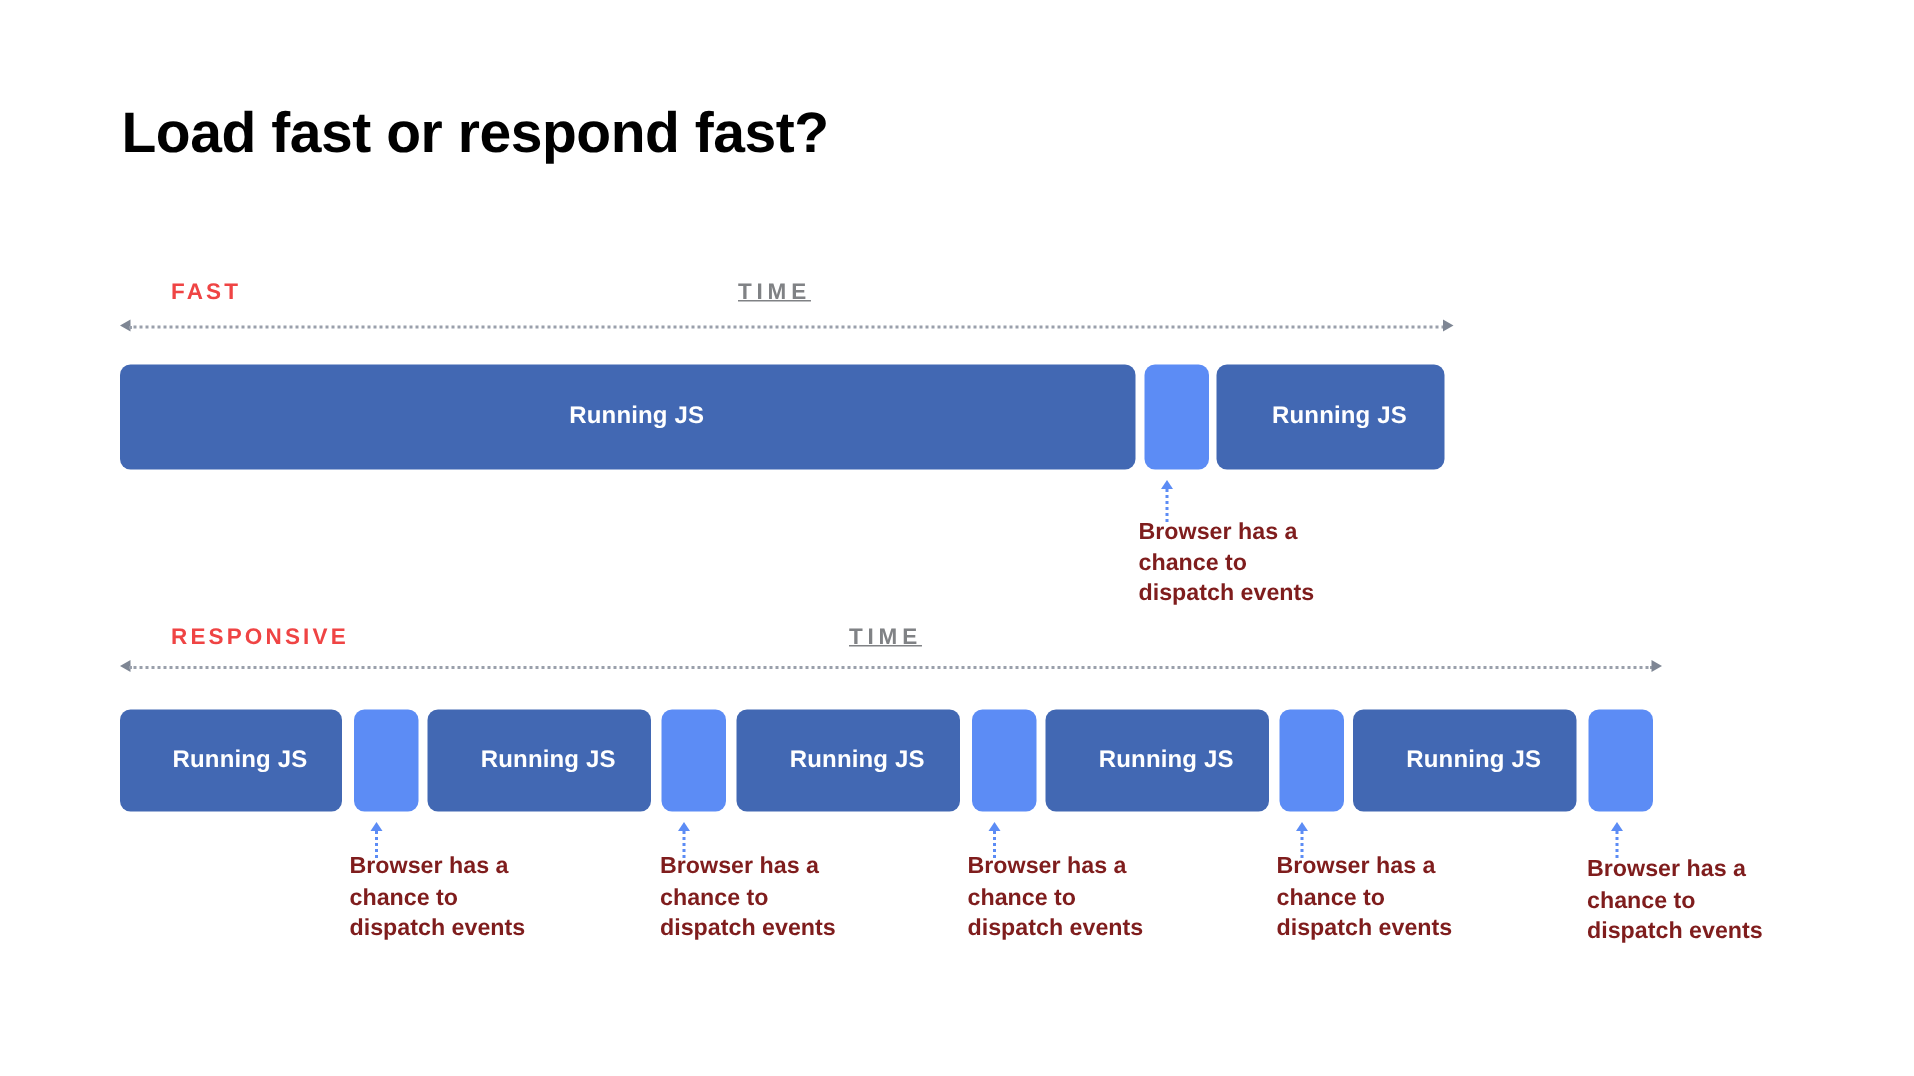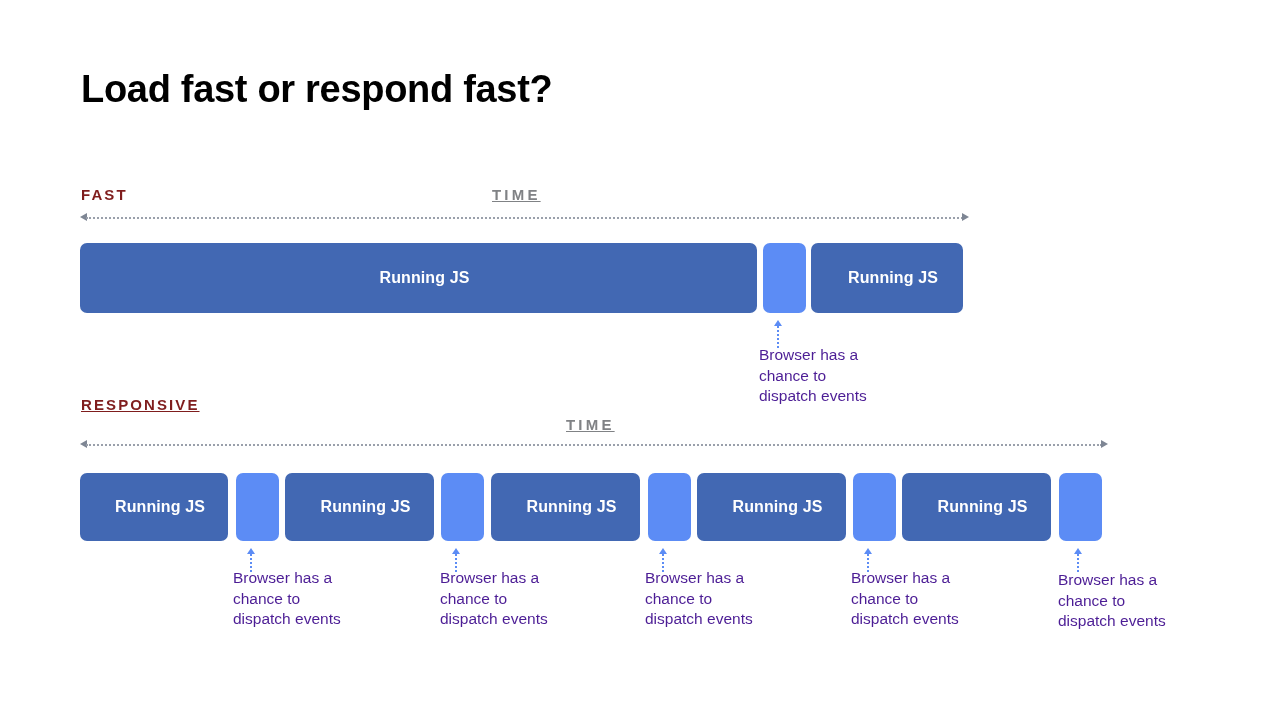--- a/index.html
+++ b/index.html
@@ -32,21 +32,21 @@
   .section {
     position: absolute;
   }
   .sec-label {
     position: absolute;
     font-size: 15px;
     font-weight: bold;
     letter-spacing: 2.1px;
     white-space: nowrap;
   }
-  .sec-label.accent { color: #7f1d1d; }
+  .sec-label.accent { color: #ef4444; margin-left: 33px; }
   .sec-label.muted  { color: #808285; letter-spacing: 3.2px; text-decoration: underline; }
 
   
   .axis {
     position: absolute;
     height: 9px;
   }
   .axis .line {
     position: absolute;
     left: 6px;
@@ -101,23 +101,23 @@
   .callout .tip {
     position: absolute;
     width: 0;
     height: 0;
     border-left: 4px solid transparent;
     border-right: 4px solid transparent;
     border-bottom: 6px solid #5c8cf5;
   }
   .callout .note {
     position: absolute;
-    color: #4c1d95;
+    color: #7f1d1d;
     font-size: 15.5px;
-    font-weight: normal;
+    font-weight: bold;
     line-height: 20.5px;
     width: 150px;
     white-space: pre-line;
   }
 </style>
 </head>
 <body>
 
 <div>
 
@@ -143,21 +143,21 @@
         </div>
         <div class="callout">
           <span class="tip" style="left: 774px; top: 320px;"></span>
           <span class="stem" style="left: 777px; top: 326px; height: 22px;"></span>
           <div class="note" style="left: 759px; top: 345px;">Browser has a
 chance to
 dispatch events</div>
         </div>
       </div>
       <div class="section">
-        <div class="sec-label accent" style="left: 81px; top: 396px; text-decoration: underline;">RESPONSIVE</div>
+        <div class="sec-label accent" style="left: 81px; top: 416px;">RESPONSIVE</div>
         <div class="sec-label muted" style="left: 566px; top: 416px;">TIME</div>
         <div class="axis" style="left: 80px; top: 440px; width: 1028px;">
           <span class="head left"></span>
           <span class="line"></span>
           <span class="head right"></span>
         </div>
         <div class="track">
           <div class="bar js" style="left: 80px; top: 473px; width: 148px; height: 68px;">
             <span class="lbl">Running JS</span>
           </div>

